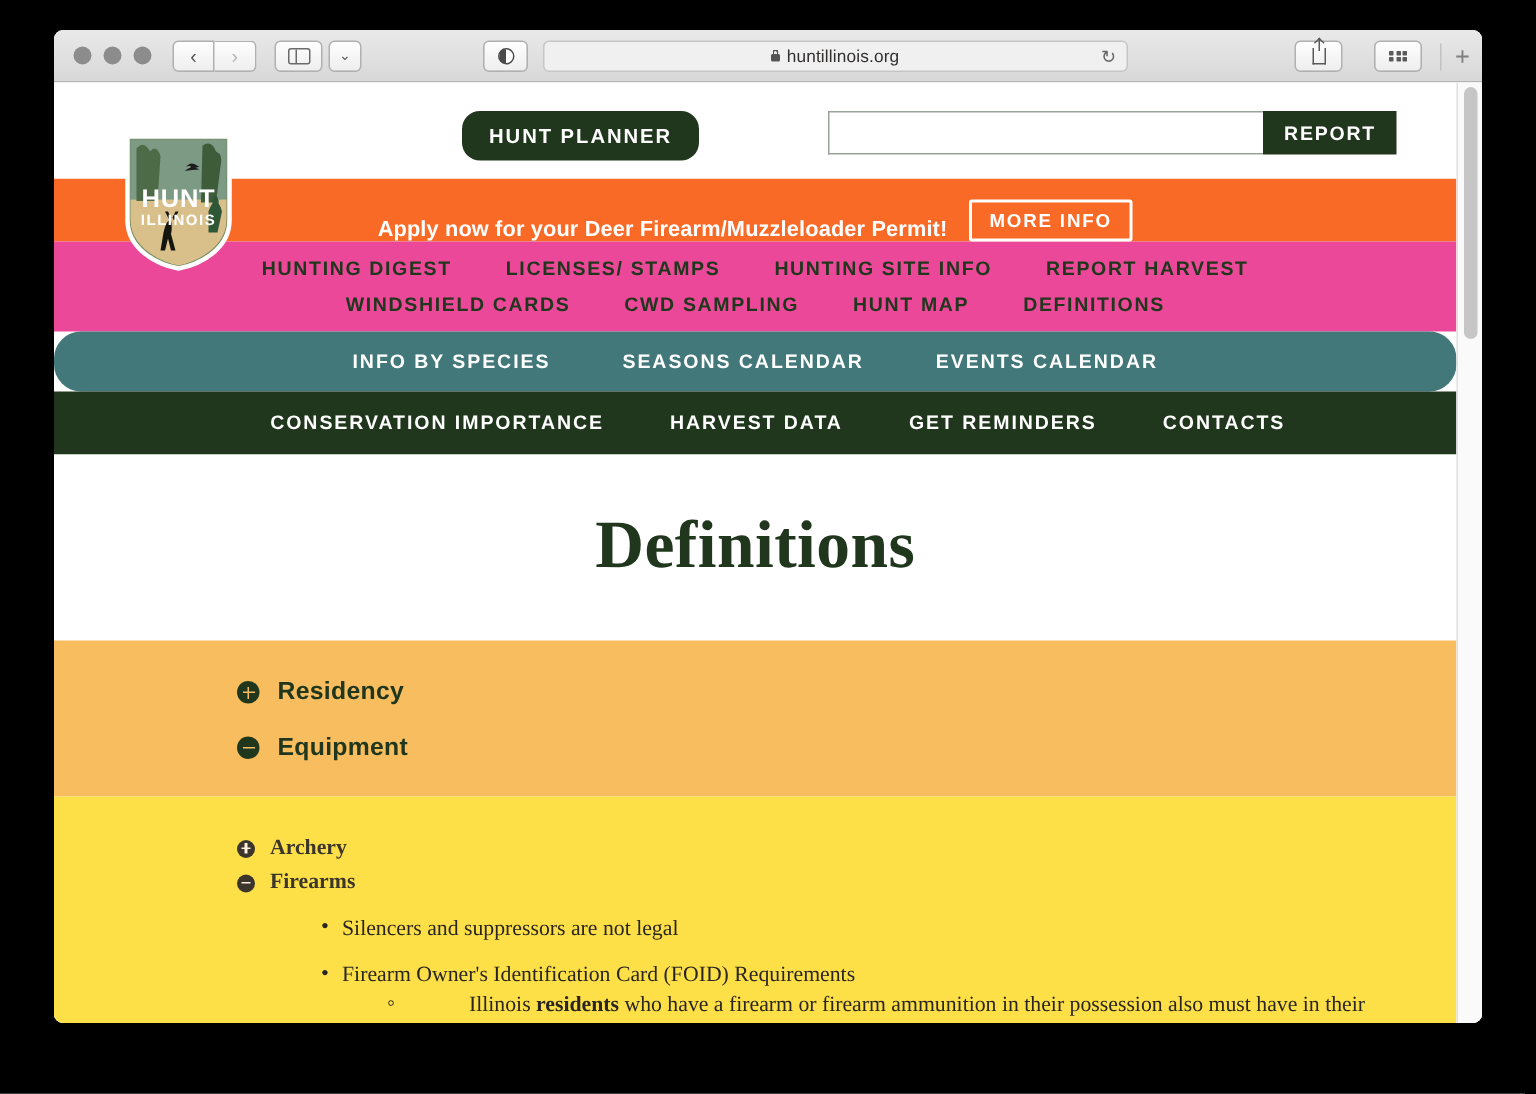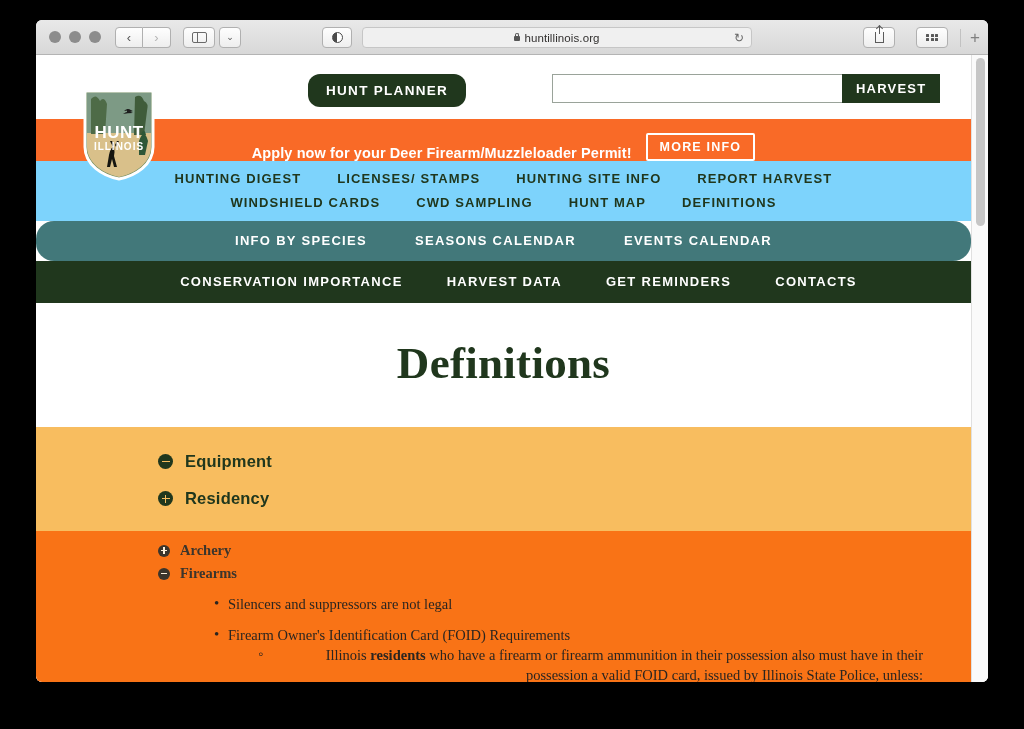--- a/index.html
+++ b/index.html
@@ -311,21 +311,21 @@
     color: #fff;
     font-size: 12.5px;
     font-weight: bold;
     letter-spacing: 1.2px;
     padding: 5px 12px;
     border-radius: 2px;
   }
 
   
   .nav-primary {
-    background: #7dd3fc;
+    background: #ec4899;
     padding: 10px 0 11px 0;
   }
   .nav-row {
     display: flex;
     justify-content: center;
     align-items: center;
   }
   .nav-primary .nav-row { gap: 36px; }
   .nav-primary .nav-row + .nav-row { margin-top: 9px; }
   .nav-primary a {
@@ -412,22 +412,22 @@
   .circ.plus::after {
     content: "";
     position: absolute;
     left: 6.6px; top: 3.6px;
     width: 1.8px; height: 8px;
     background: #f8bd5f;
   }
   .circ.on-cream::before, .circ.on-cream::after { background: #fdf1dc; }
 
   .acc-body {
-    background: #f97316;
-    padding: 8px 0 0 0;
+    background: #fde047;
+    padding: 23px 0 0 0;
     font-family: "Liberation Serif", serif;
     color: #2a2520;
   }
 
   .sub-head {
     display: flex;
     align-items: center;
     gap: 10px;
     padding: 3px 0 3px 122px;
   }
@@ -435,21 +435,21 @@
   .sub-head .circ::before { left: 2.6px; top: 5.2px; width: 6.8px; height: 1.6px; }
   .sub-head .circ.plus::after { left: 5.2px; top: 2.6px; width: 1.6px; height: 6.8px; }
   .sub-title {
     font-family: "Liberation Serif", serif;
     font-size: 14.5px;
     font-weight: bold;
     color: #3b352c;
   }
 
   .content-list {
-    margin: 9px 0 0 0;
+    margin: 9px 13px 0 0;
     padding: 0 0 0 178px;
     list-style: none;
   }
   .content-list li {
     position: relative;
     font-size: 14.5px;
     line-height: 1.38;
     margin-bottom: 11px;
     padding-left: 14px;
   }
@@ -552,21 +552,21 @@
             <path d="M30 58 l-3 -6 l2 0 l2 4 z M33 58 l3 -6 l-2 0 l-2 4 z"></path>
           </g>
           <text x="36" y="49" text-anchor="middle" fill="#ffffff" font-family="Liberation Sans, sans-serif" font-size="17" font-weight="bold" letter-spacing="0.5">HUNT</text>
           <text x="36" y="61" text-anchor="middle" fill="#ffffff" font-family="Liberation Sans, sans-serif" font-size="10" font-weight="bold" letter-spacing="1">ILLINOIS</text>
         </svg>
 
         <div class="hunt-planner">HUNT PLANNER</div>
 
         <div class="searchbox">
           <input class="search-input" type="text" placeholder="" style="">
-          <button class="search-btn">HARVEST</button>
+          <button class="search-btn">REPORT</button>
         </div>
       </div>
 
       <div class="promo">
         <span class="promo-text">Apply now for your Deer Firearm/Muzzleloader Permit!</span>
         <span class="promo-btn">MORE INFO</span>
       </div>
 
       <nav class="nav-primary">
         <div class="nav-row">
@@ -599,26 +599,26 @@
           <a href="#">CONTACTS</a>
         </div>
       </nav>
 
       <div class="title-band">
         <h1 class="page-title">Definitions</h1>
       </div>
 
       <div class="acc-open-band">
         <div class="acc-head">
+          <span class="circ plus"></span>
+          <span class="acc-title">Residency</span>
+        </div>
+        <div class="acc-head">
           <span class="circ"></span>
           <span class="acc-title">Equipment</span>
-        </div>
-        <div class="acc-head">
-          <span class="circ plus"></span>
-          <span class="acc-title">Residency</span>
         </div>
       </div>
 
       <div class="acc-body">
         <div class="sub-head">
           <span class="circ plus on-cream"></span>
           <span class="sub-title">Archery</span>
         </div>
         <div class="sub-head">
           <span class="circ on-cream"></span>

